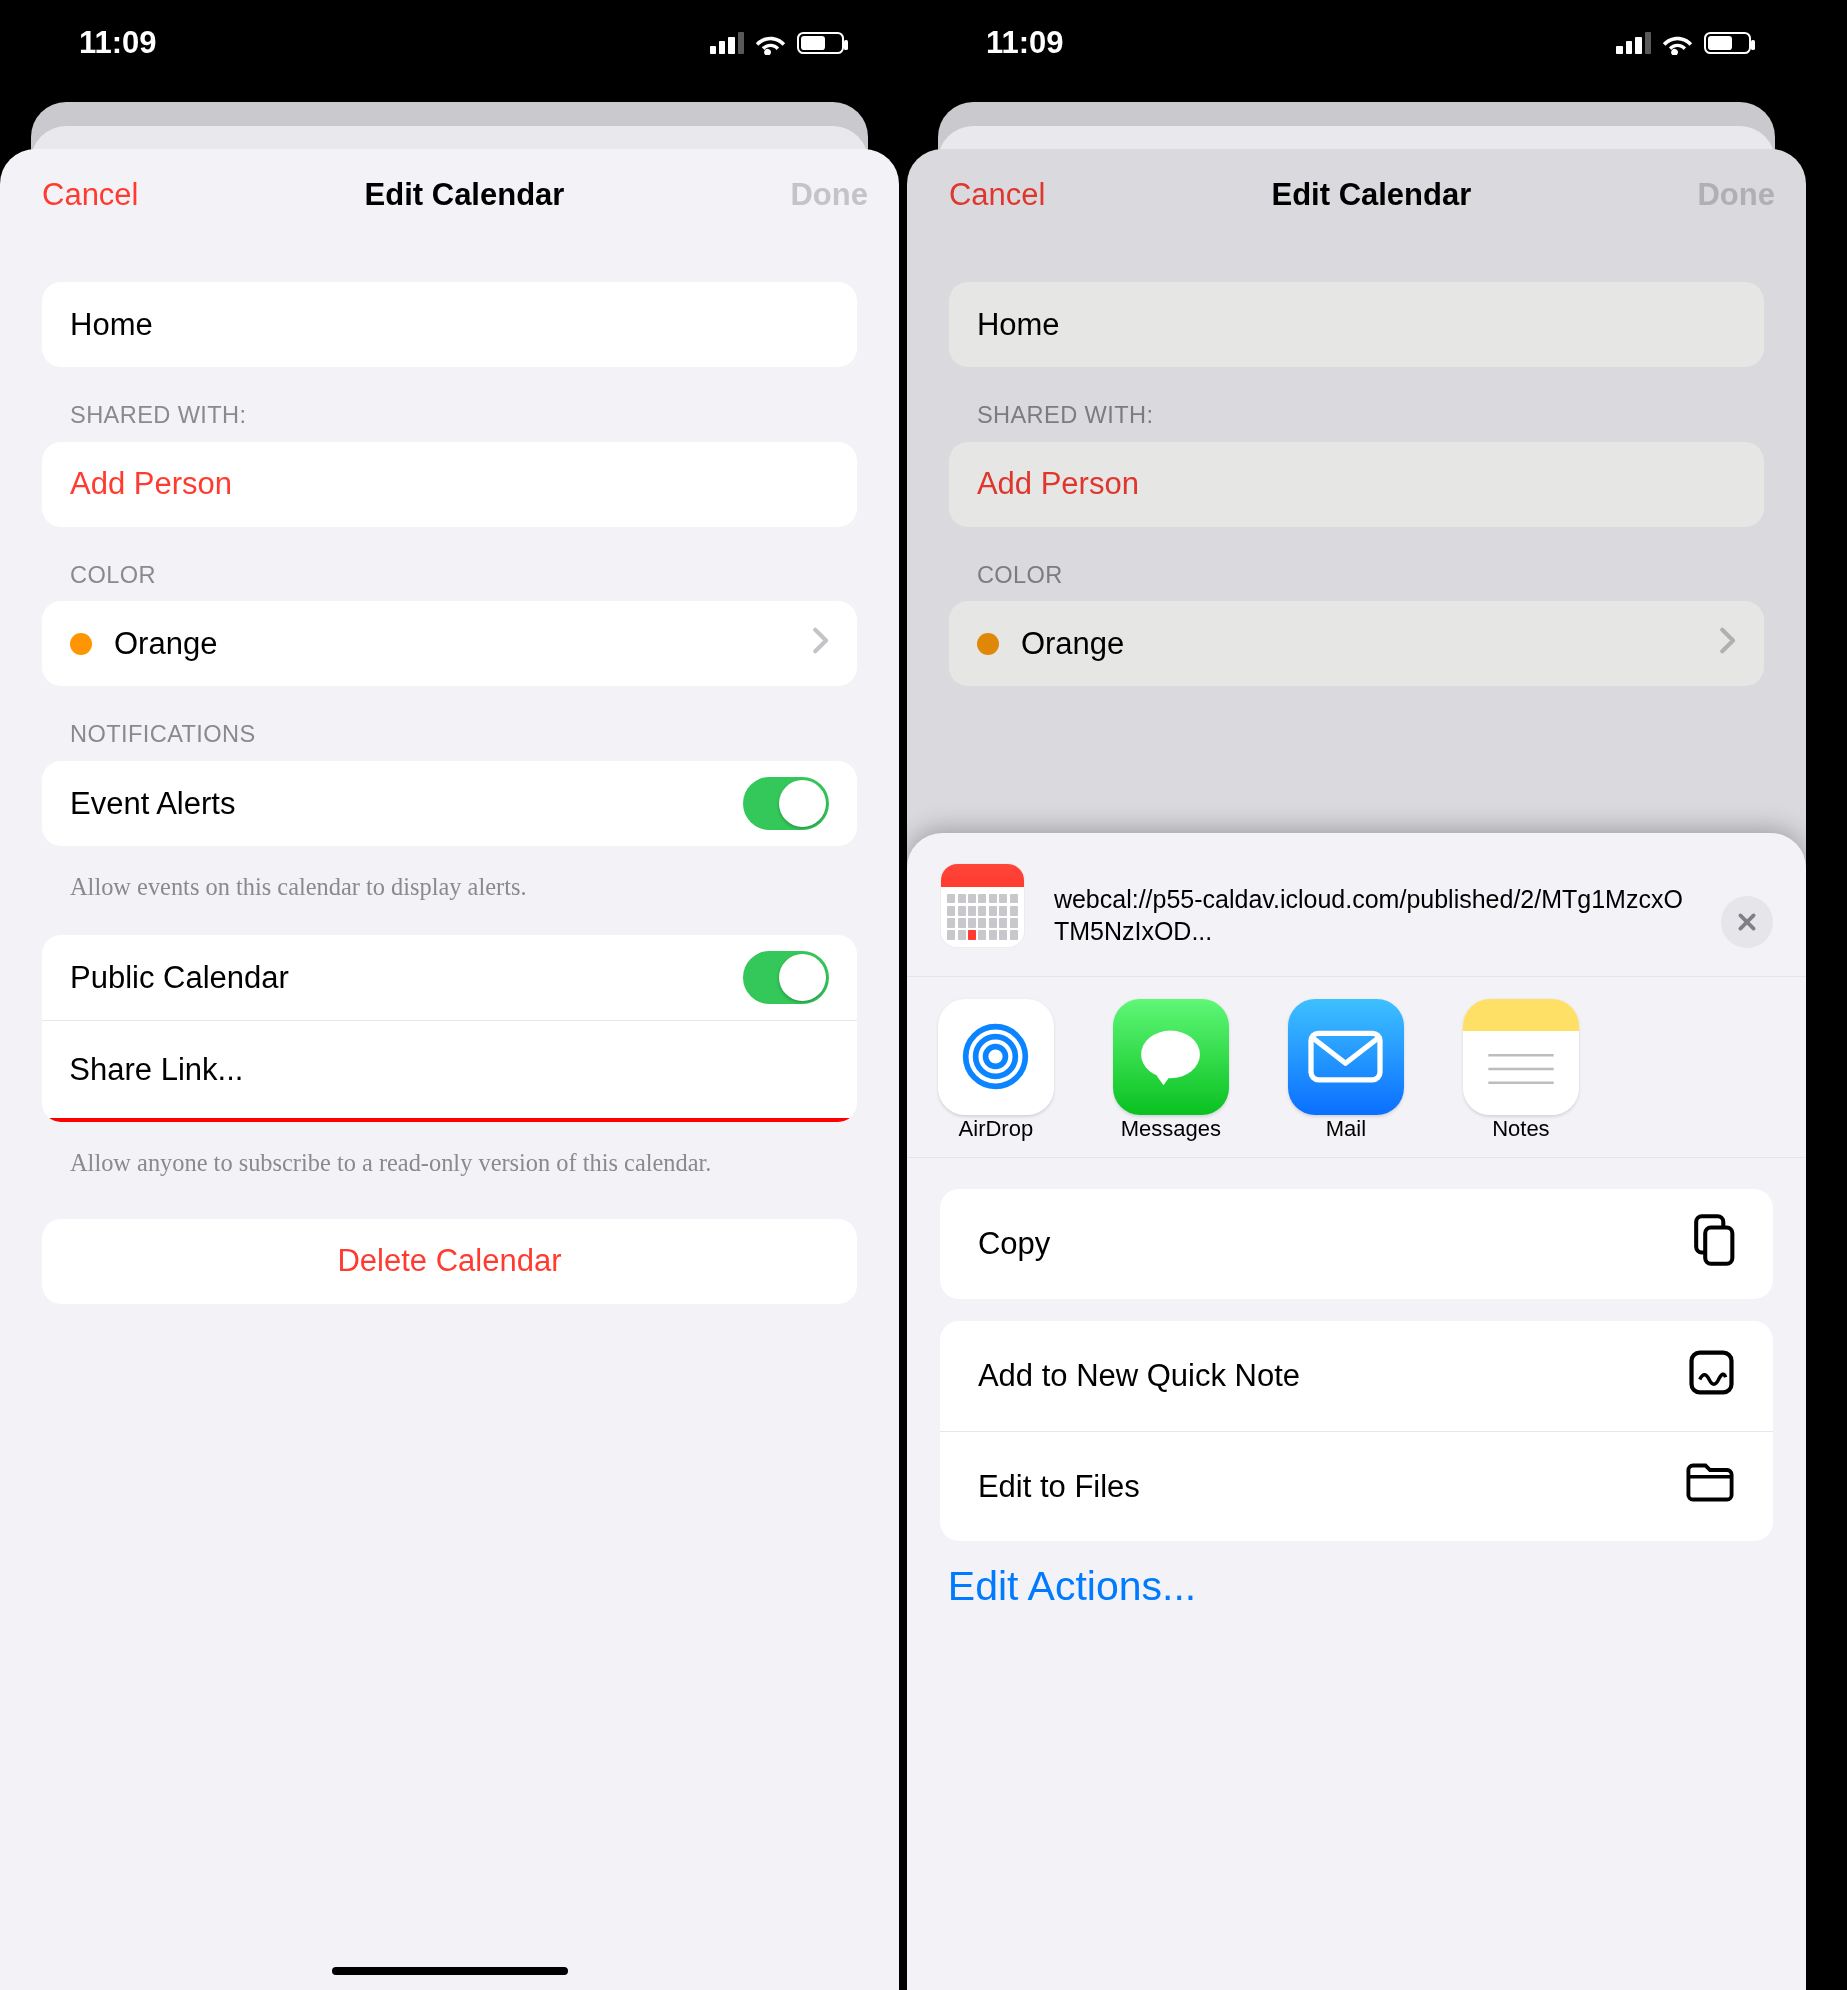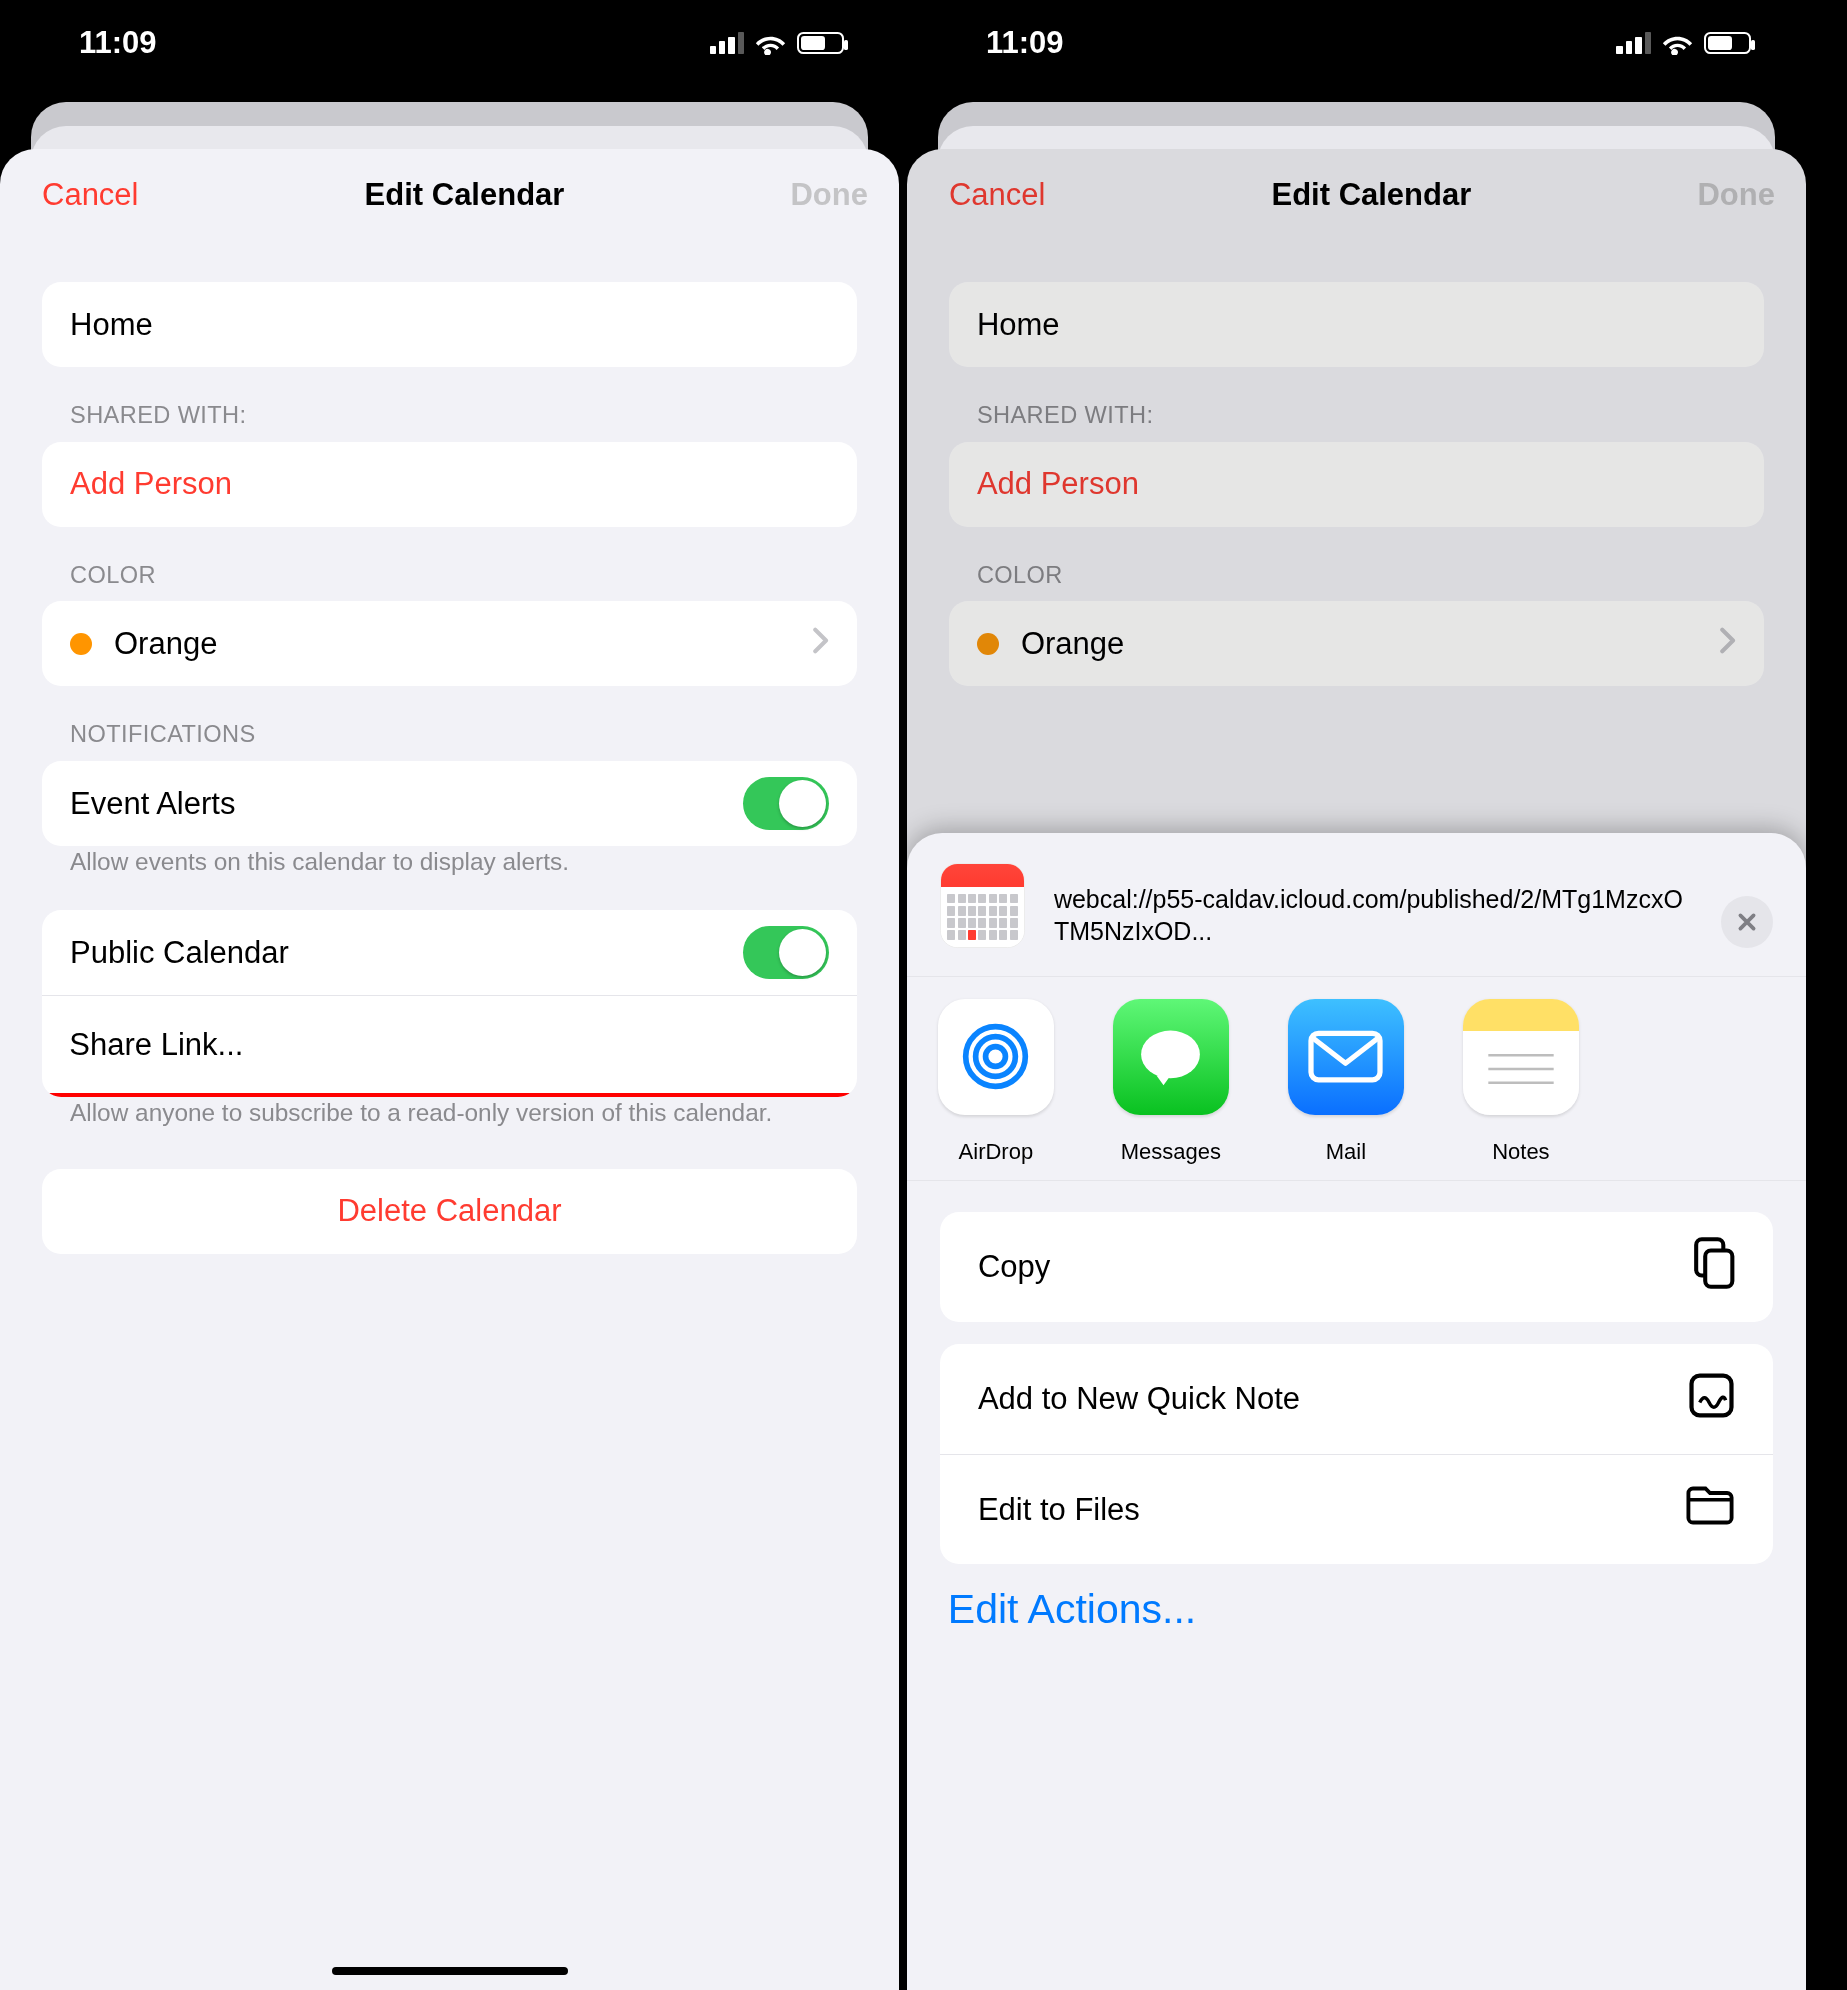--- a/index.html
+++ b/index.html
@@ -93,22 +93,23 @@
   .section-header {
     color: var(--text-secondary);
     font-size: 23.6px;
     letter-spacing: 0.4px;
     margin: 35px 0 12.6px 28px;
     text-transform: uppercase;
   }
   .section-footer {
     color: var(--text-footer);
     font-size: 24.4px;
-    margin: 0 28px 0;
+    margin: 25px 28px 0;
     line-height: 1.35;
+    font-family: Liberation Serif, serif;
   }
 
   .group {
     background: var(--bg-cell);
     border-radius: 19px;
     overflow: hidden;
   }
   .cell {
     display:flex; align-items:center;
     min-height: 85px;
@@ -181,21 +182,21 @@
     display:flex; align-items:center; justify-content:center;
     color:#7f7f85; font-size:27px; font-weight:700;
   }
 
   .apps-rail {
     padding: 22px 0 15.7px 22px;
     display:flex; gap: 41px; overflow:hidden;
     border-bottom: 0.8px solid var(--divider);
   }
   .app {
-    width: 134px; display:flex; flex-direction:column; align-items:center; gap:24px;
+    width: 134px; display:flex; flex-direction:column; align-items:center; gap:1px;
     flex-shrink: 0;
   }
   .app .squircle {
     width: 116px; height: 116px; border-radius: 27px;
     display:flex; align-items:center; justify-content:center;
     box-shadow: 0 1.6px 3.1px rgba(0,0,0,.12);
   }
   .app .label { font-size: 22px; color:#000; text-align:center; }
 
   .actions {

